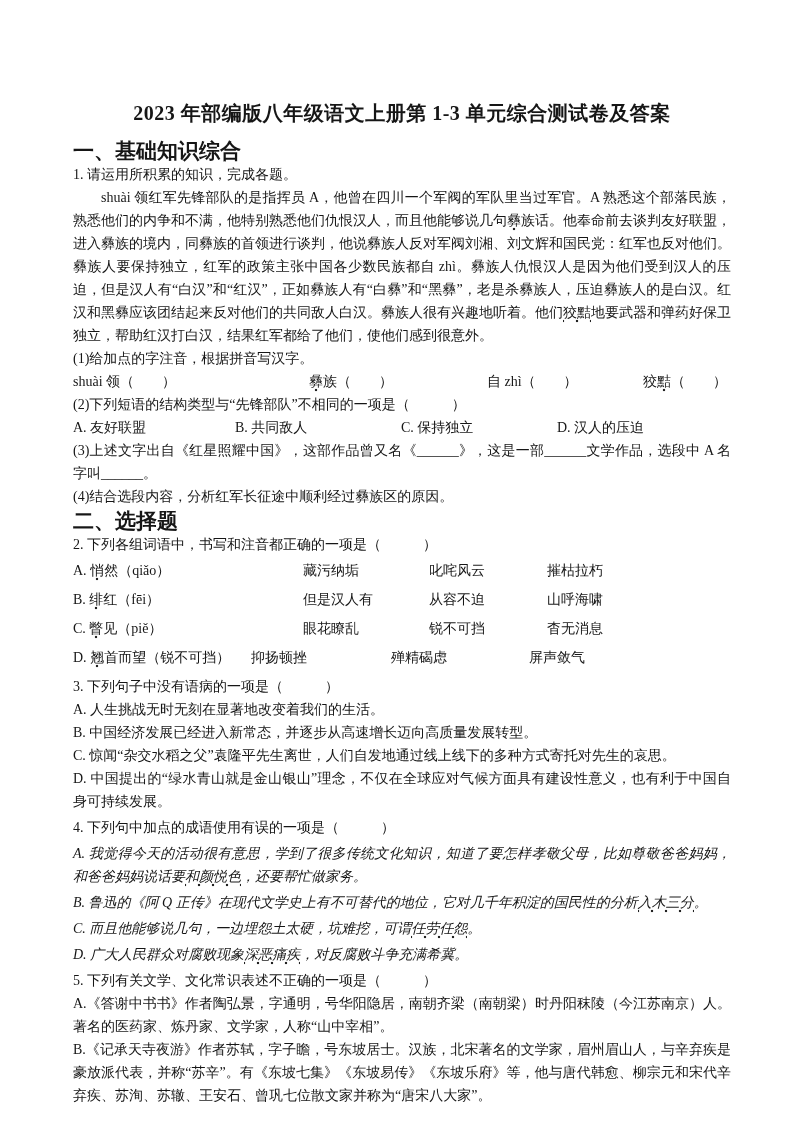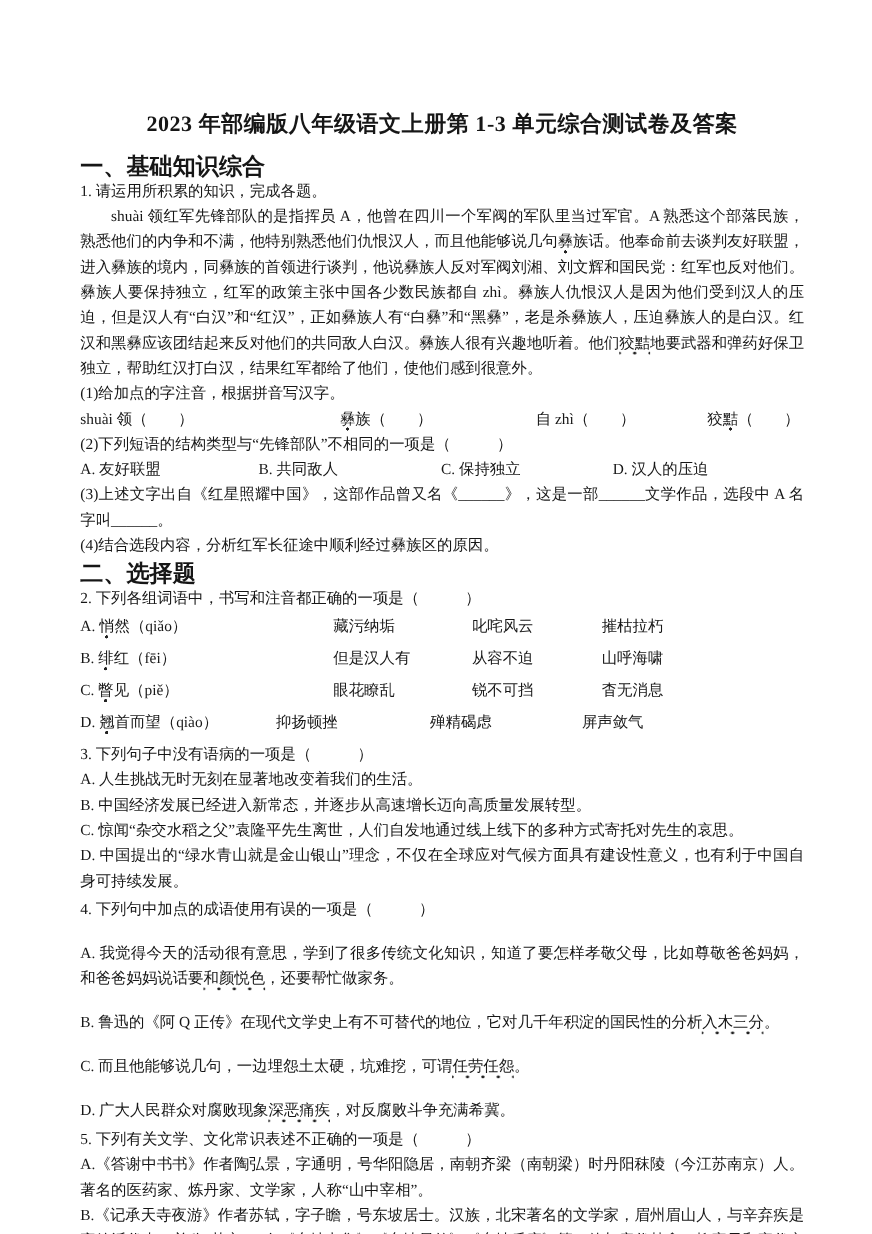--- a/index.html
+++ b/index.html
@@ -30,21 +30,21 @@
     margin: 2px 0 0 0;
   }
   p { margin: 0; text-align: justify; }
   .passage { text-indent: 2em; }
   .row4 { display: grid; }
   .cols-pinyin  { grid-template-columns: 236px 178px 156px 1fr; }
   .cols-optrow  { grid-template-columns: 162px 166px 156px 1fr; }
   .cols-words   { grid-template-columns: 230px 126px 118px 1fr; }
   .q2rows .row4 { line-height: 29px; }
   .gap-top-sm { margin-top: 3px; }
-  .q4opt { margin-top: 17px; }
+  .q4opt { margin-top: 3px; font-style: italic; }
   
   .dot {
     background-image: radial-gradient(circle, #222 1.3px, rgba(0,0,0,0) 1.6px);
     background-size: 1em 4px;
     background-repeat: repeat-x;
     background-position: center bottom;
     padding-bottom: 3px;
   }
 </style>
 </head>
@@ -94,21 +94,21 @@
       <span>从容不迫</span>
       <span>山呼海啸</span>
     </div>
     <div class="row4 cols-words">
       <span><span>C. </span><span class="dot">瞥</span><span>见（piě）</span></span>
       <span>眼花瞭乱</span>
       <span>锐不可挡</span>
       <span>杳无消息</span>
     </div>
     <div class="row4" style="grid-template-columns:178px 140px 138px 1fr;">
-      <span><span>D. </span><span class="dot">翘</span><span>首而望（qiào）</span></span>
+      <span><span>D. </span><span class="dot">翘</span><span>首而望（锐不可挡）</span></span>
       <span>抑扬顿挫</span>
       <span>殚精碣虑</span>
       <span>屏声敛气</span>
     </div>
   </div>
 
   <p class="gap-top-sm">3. 下列句子中没有语病的一项是（　　　）</p>
   <p>A. 人生挑战无时无刻在显著地改变着我们的生活。</p>
   <p>B. 中国经济发展已经进入新常态，并逐步从高速增长迈向高质量发展转型。</p>
   <p>C. 惊闻“杂交水稻之父”袁隆平先生离世，人们自发地通过线上线下的多种方式寄托对先生的哀思。</p>

